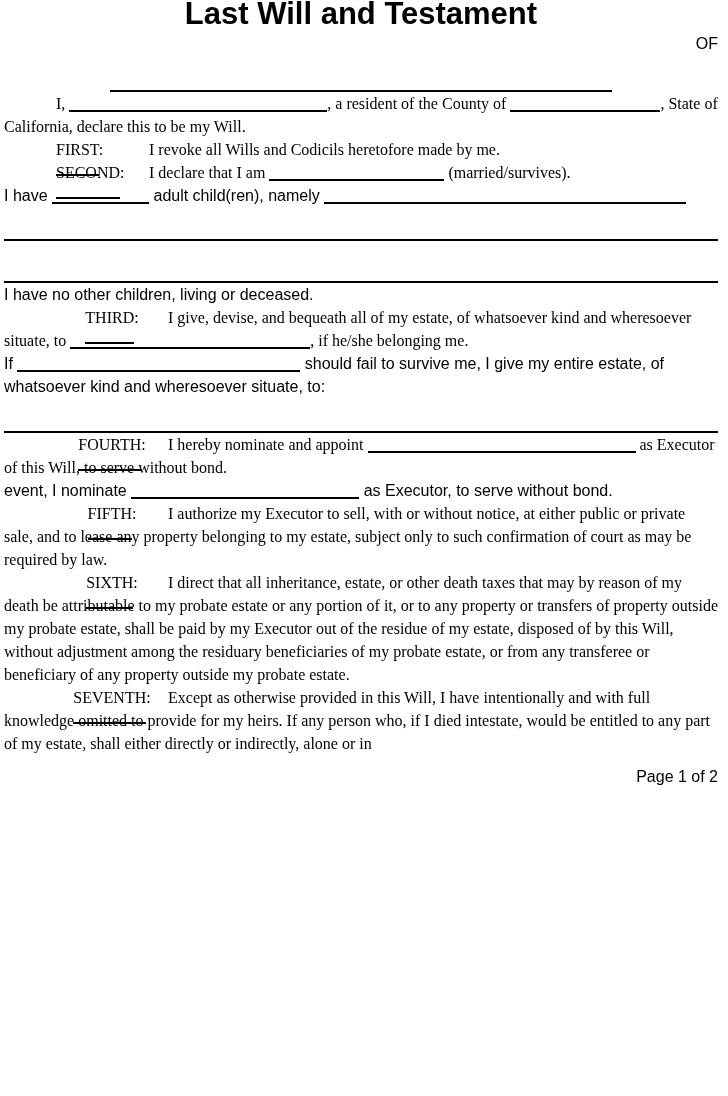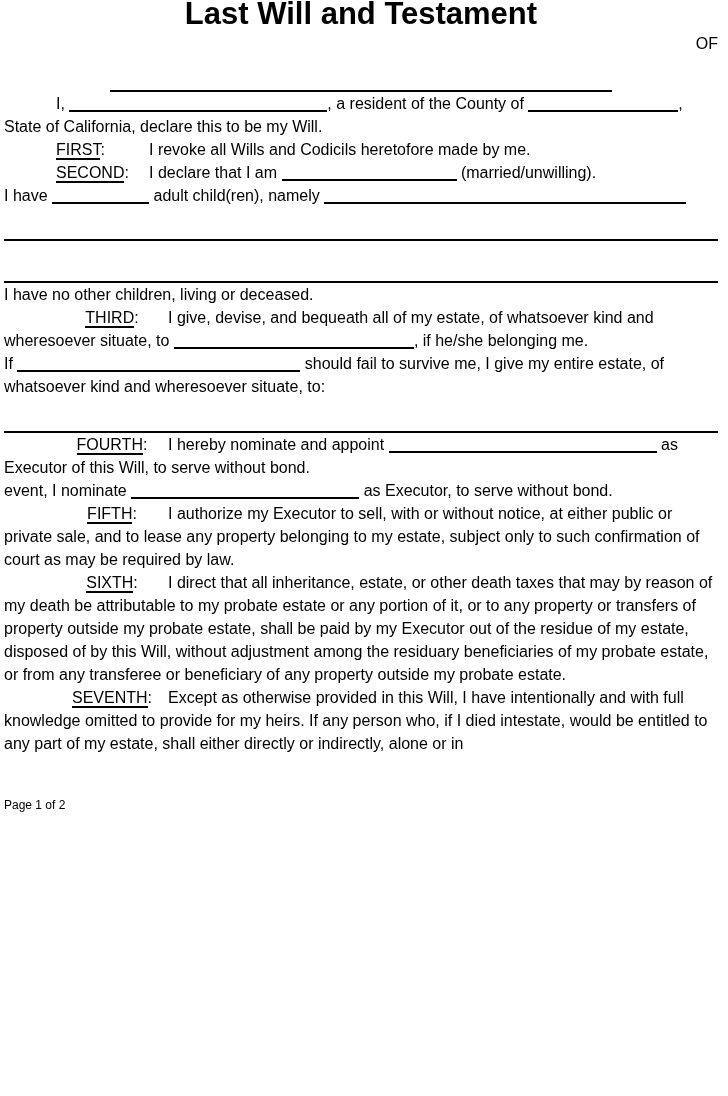--- a/index.html
+++ b/index.html
@@ -30,29 +30,29 @@
     font-size: 16px;
     line-height: 20px;
   }
   .center-rule {
     width: 502px;
     margin: 36px auto 0 auto;
     height: 0;
     border-bottom: 2px solid #000;
   }
   p.para { margin: 0; }
-  .indent { text-indent: 52px; }
+  .indent { text-indent: 52px; font-family: Liberation Serif, serif; }
   
   .lbl { display: inline-block; text-indent: 0; }
   .lbl-w1 { width: 93px; }   
   .lbl-w2 { width: 112px; text-align: center; }  
   .lbl u {
     text-decoration: none;
     border-bottom: 2px solid #000;
-    padding-bottom: 0;
+    padding-bottom: 16px;
   }
   
   .blank {
     display: inline-block;
     height: 14px;
     vertical-align: -3px;
     border-bottom: 2px solid #000;
   }
   .b258 { width: 258px; }
   .b150 { width: 150px; }
@@ -77,40 +77,40 @@
   .mt-third { margin-top: 22px; }
   .mt-iffail { margin-top: 18px; }
   .mt-rule3 { margin-top: 33px; }
   .mt-fourth { margin-top: 26px; }
   .mt-ifexec { margin-top: 17px; }
   .mt-nominate { margin-top: 22px; }
   .mt-fifth { margin-top: 19px; }
   .mt-sixth { margin-top: 16px; }
   .mt-seventh { margin-top: 17px; }
   .footer {
-    margin-top: 40px;
-    text-align: left;
-    font-size: 12px;
+    margin-top: 12px;
+    text-align: right;
+    font-size: 16px;
     line-height: 20px;
   }
 </style>
 </head>
 <body>
 
 <div class="page">
 
   <h1 class="title">Last Will and Testament</h1>
   <div class="of-line">OF</div>
   <div class="center-rule"></div>
 
   <p class="para indent mt-open"><span>I, </span><span class="blank b258"></span><span>, a resident of the County of </span><span class="blank b150"></span><span>, State of California, declare this to be my Will.</span></p>
 
   <p class="para indent mt-first"><span class="lbl lbl-w1"><u>FIRST</u><span>:</span></span><span>I revoke all Wills and Codicils heretofore made by me.</span></p>
 
-  <p class="para indent mt-second"><span class="lbl lbl-w1"><u>SECOND</u><span>:</span></span><span>I declare that I am </span><span class="blank b175"></span><span> (married/unwilling).</span></p>
+  <p class="para indent mt-second"><span class="lbl lbl-w1"><u>SECOND</u><span>:</span></span><span>I declare that I am </span><span class="blank b175"></span><span> (married/survives).</span></p>
 
   <p class="para mt-children"><span>I have </span><span class="blank b97"></span><span> adult child(ren), namely </span><span class="blank b362"></span></p>
 
   <div class="hrule mt-rule1"></div>
   <div class="hrule mt-rule2"></div>
 
   <p class="para mt-noother">I have no other children, living or deceased.</p>
 
   <p class="para indent mt-third"><span class="lbl lbl-w2"><u>THIRD</u><span>:</span></span><span>I give, devise, and bequeath all of my estate, of whatsoever kind and wheresoever situate, to </span><span class="blank b240"></span><span>, if he/she belonging me.</span></p>
 

